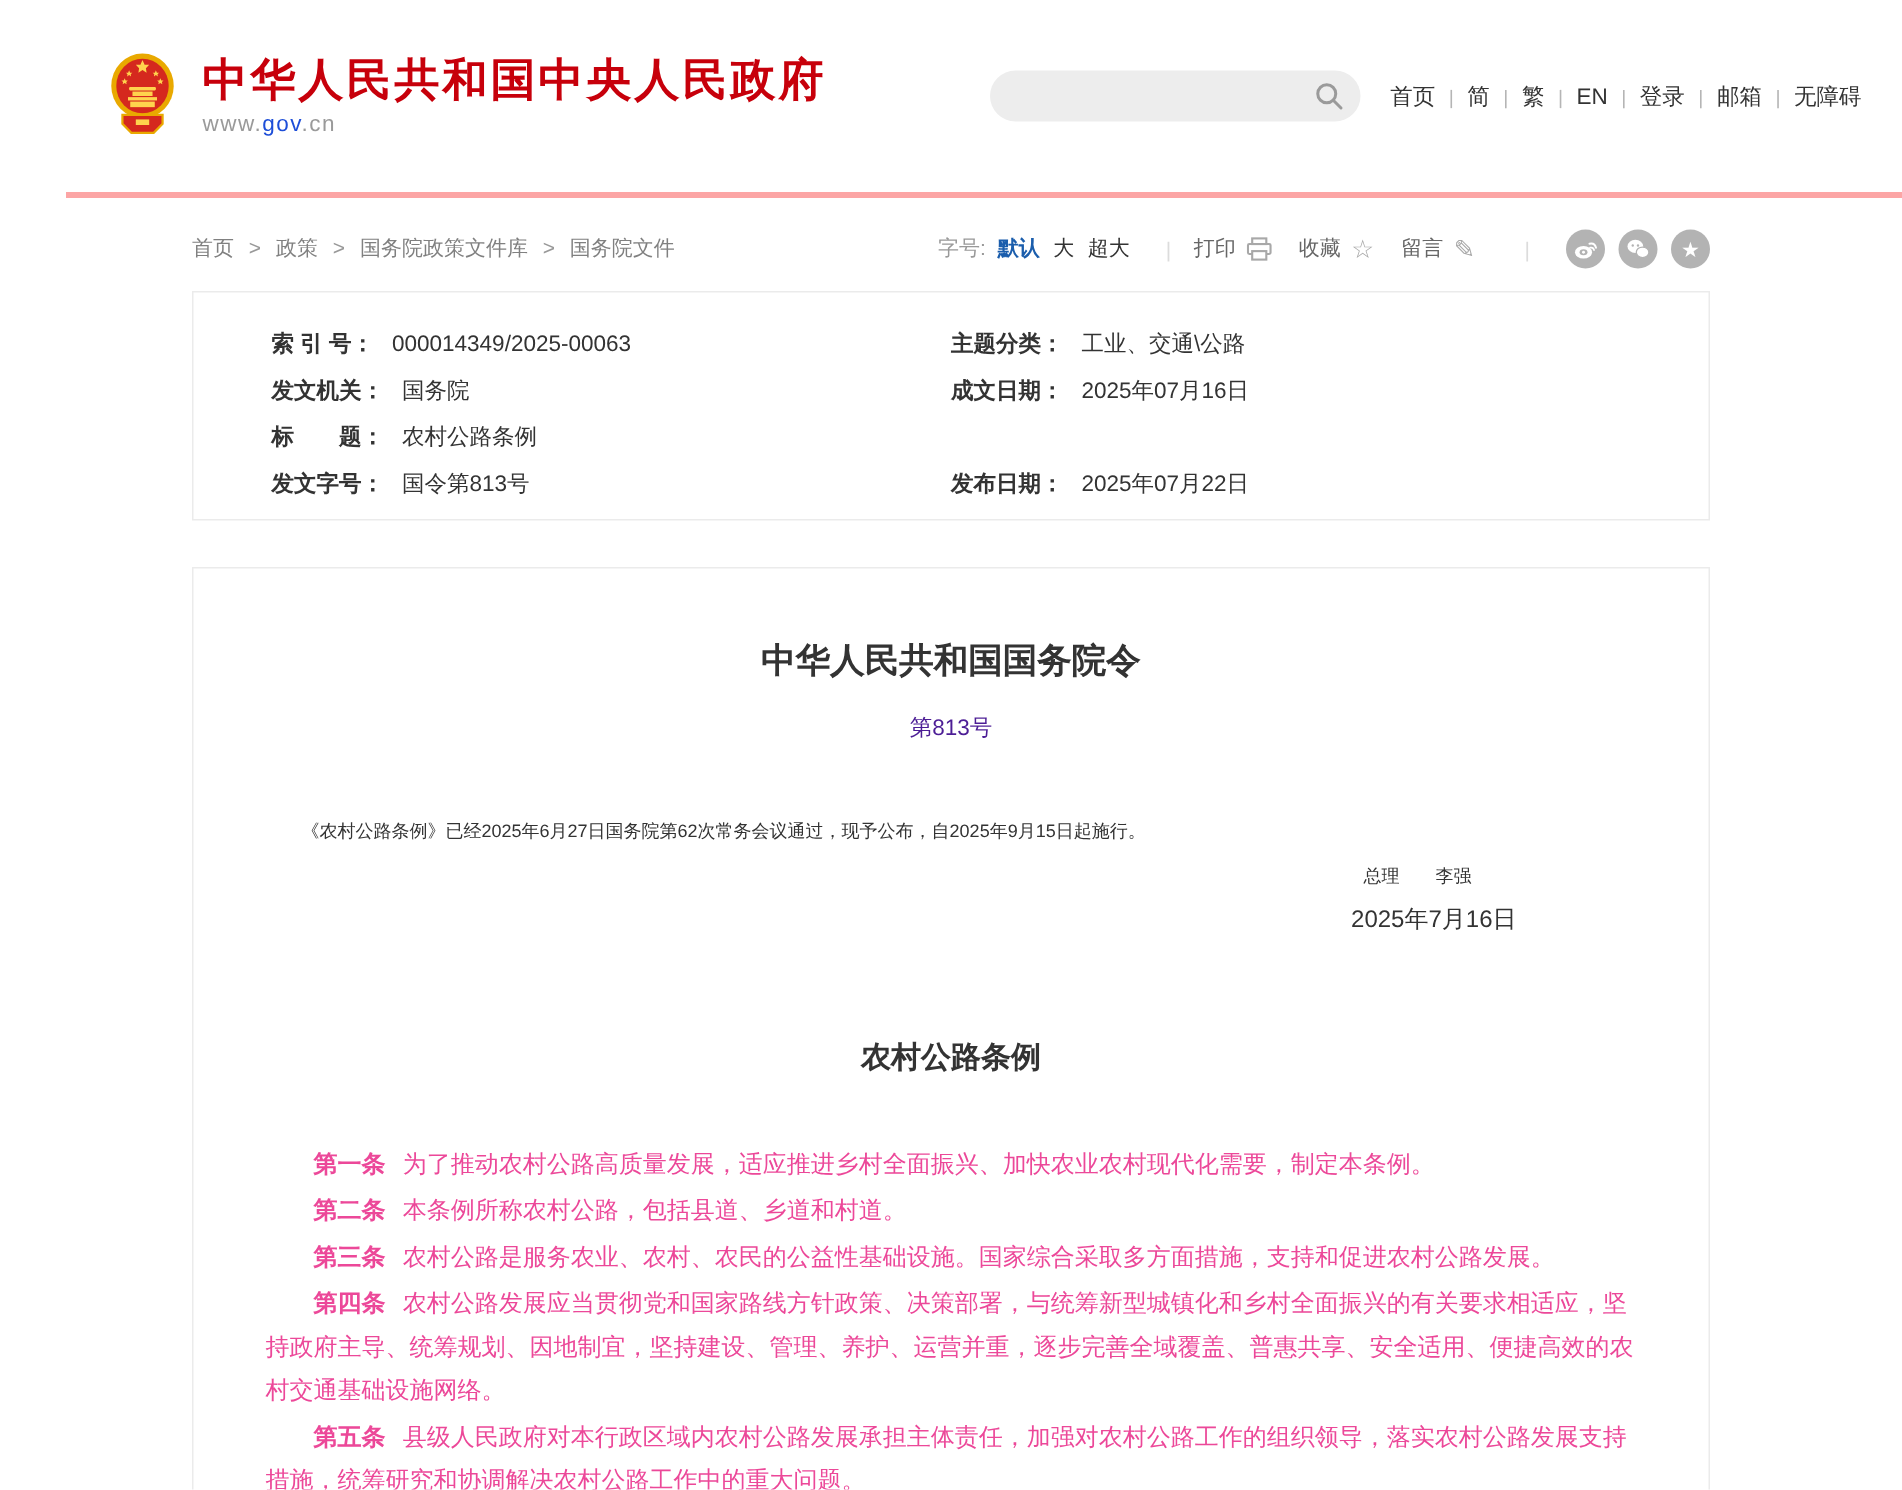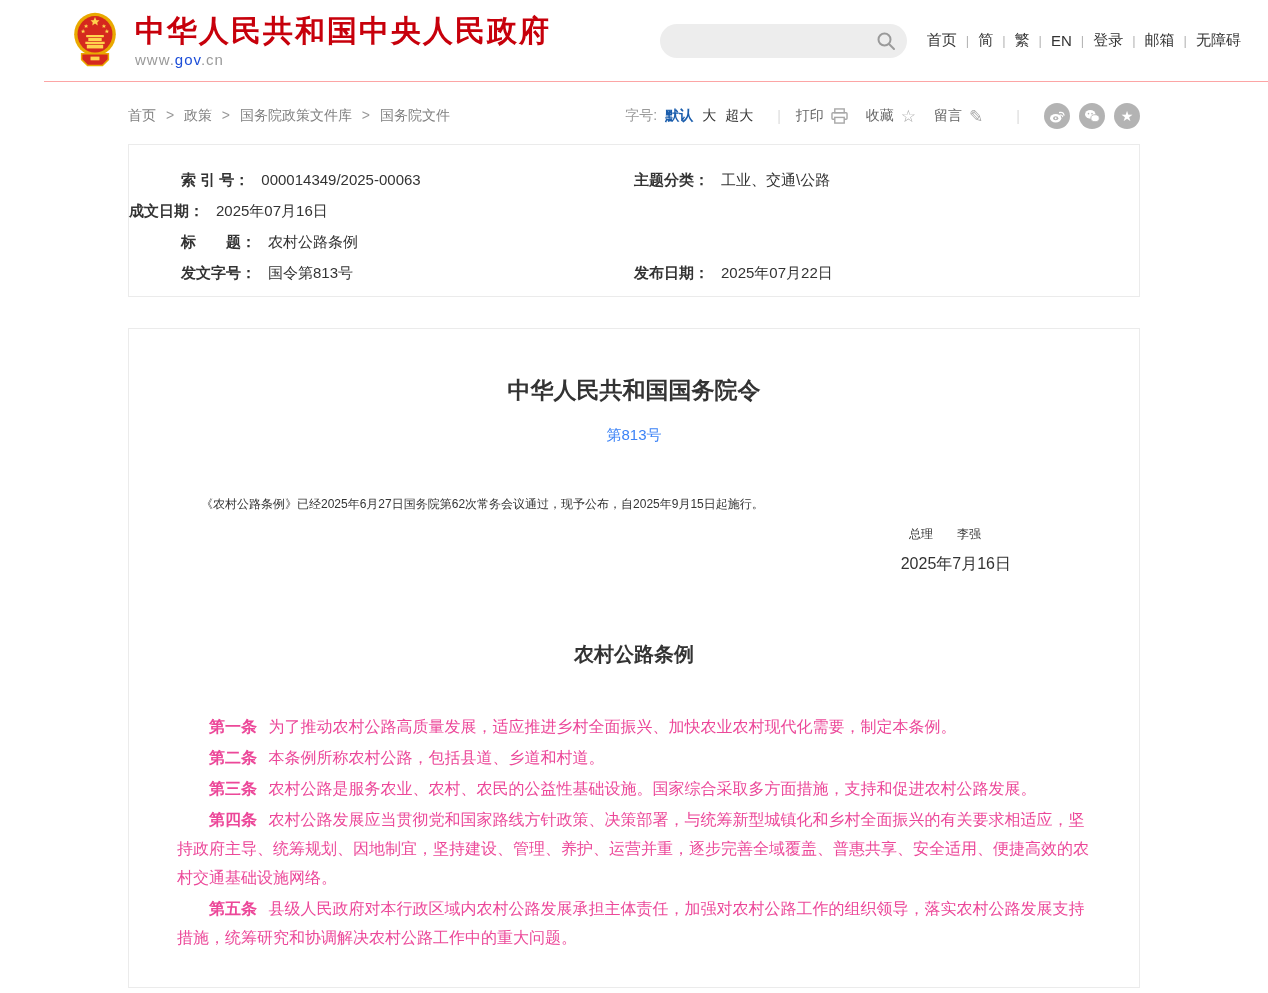--- a/index.html
+++ b/index.html
@@ -1,20 +1,20 @@
 <!DOCTYPE html>
 <html><head>
 <meta charset="utf-8">
 <style>
   * { margin:0; padding:0; box-sizing:border-box; }
   html, body { width:1268px; height:993px; overflow:hidden; background:#fff;
     font-family:"Liberation Sans","DejaVu Sans",sans-serif; color:#333; }
 
   
-  .site-header { height:82px; background:#fff; border-bottom:1px solid #fca5a5;margin-left:44px; }
+  .site-header { height:132px; background:#fff; border-bottom:4px solid #fca5a5;margin-left:44px; }
   .header-inner { width:1170px; margin:0 auto; height:100%; display:flex;
     align-items:center; justify-content:space-between; }
   .logo-group { display:flex; align-items:center; }
   .emblem { width:48px; height:58px; margin-right:16px; flex:0 0 auto; }
   .site-title { font-size:30px; font-weight:bold; color:#c7000b; letter-spacing:2px; line-height:1.1; }
   .site-url { font-size:15px; color:#9a9a9a; margin-top:4px; letter-spacing:1px; }
   .site-url .gov { color:#1d4ed8; }
   .header-right { display:flex; align-items:center; }
   .search-box { position:relative; width:247px; height:34px; background:#ededed;
     border-radius:17px; margin-right:20px; }
@@ -53,21 +53,21 @@
   .meta-row { display:flex; line-height:31px; font-size:15px; }
   .meta-cell { width:50%; display:flex; }
   .meta-label { font-weight:bold; color:#333; padding-left:52px; white-space:pre; }
   .meta-cell.right .meta-label { padding-left:0; }
   .meta-value { margin-left:12px; color:#333; }
 
   
   .doc-box { border:1px solid #ebebeb; margin-top:31px; background:#fff;
     padding:46px 48px 30px; min-height:660px; }
   .doc-title { text-align:center; font-size:23px; font-weight:bold; color:#333; }
-  .doc-number { text-align:center; font-size:15px; color:#3b82f6; margin-top:20px; }
+  .doc-number { text-align:center; font-size:15px; color:#4c1d95; margin-top:20px; }
   .doc-announce { font-size:12px; line-height:30px; text-indent:2em; margin-top:44px; }
   .sign-line { text-align:right; font-size:12px; line-height:30px; padding-right:110px; }
   .sign-line .signer-title { margin-right:2em; }
   .date-line { text-align:right; font-size:16px; line-height:30px; padding-right:80px; }
   .section-title { text-align:center; font-size:20px; font-weight:bold; margin-top:62px; }
   .articles { margin-top:44px; }
   .articles p { font-size:16px; line-height:29px; text-indent:2em; margin-bottom:2px; color:#ec4899; }
   .art-label { font-weight:bold; margin-right:0.72em; }
   .art-label:empty { display:none; margin:0; }
 </style>
@@ -199,20 +199,24 @@
       <div class="meta-cell">
         <span class="meta-label">索 引 号：</span>
         <span class="meta-value">000014349/2025-00063</span>
       </div>
       <div class="meta-cell right">
         <span class="meta-label">主题分类：</span>
         <span class="meta-value">工业、交通\公路</span>
       </div>
     </div>
     <div class="meta-row">
+      <div class="meta-cell">
+        <span class="meta-label">发文机关：</span>
+        <span class="meta-value">国务院</span>
+      </div>
       <div class="meta-cell right">
         <span class="meta-label">成文日期：</span>
         <span class="meta-value">2025年07月16日</span>
       </div>
     </div>
     <div class="meta-row">
       <div class="meta-cell">
         <span class="meta-label">标　　题：</span>
         <span class="meta-value">农村公路条例</span>
       </div>

